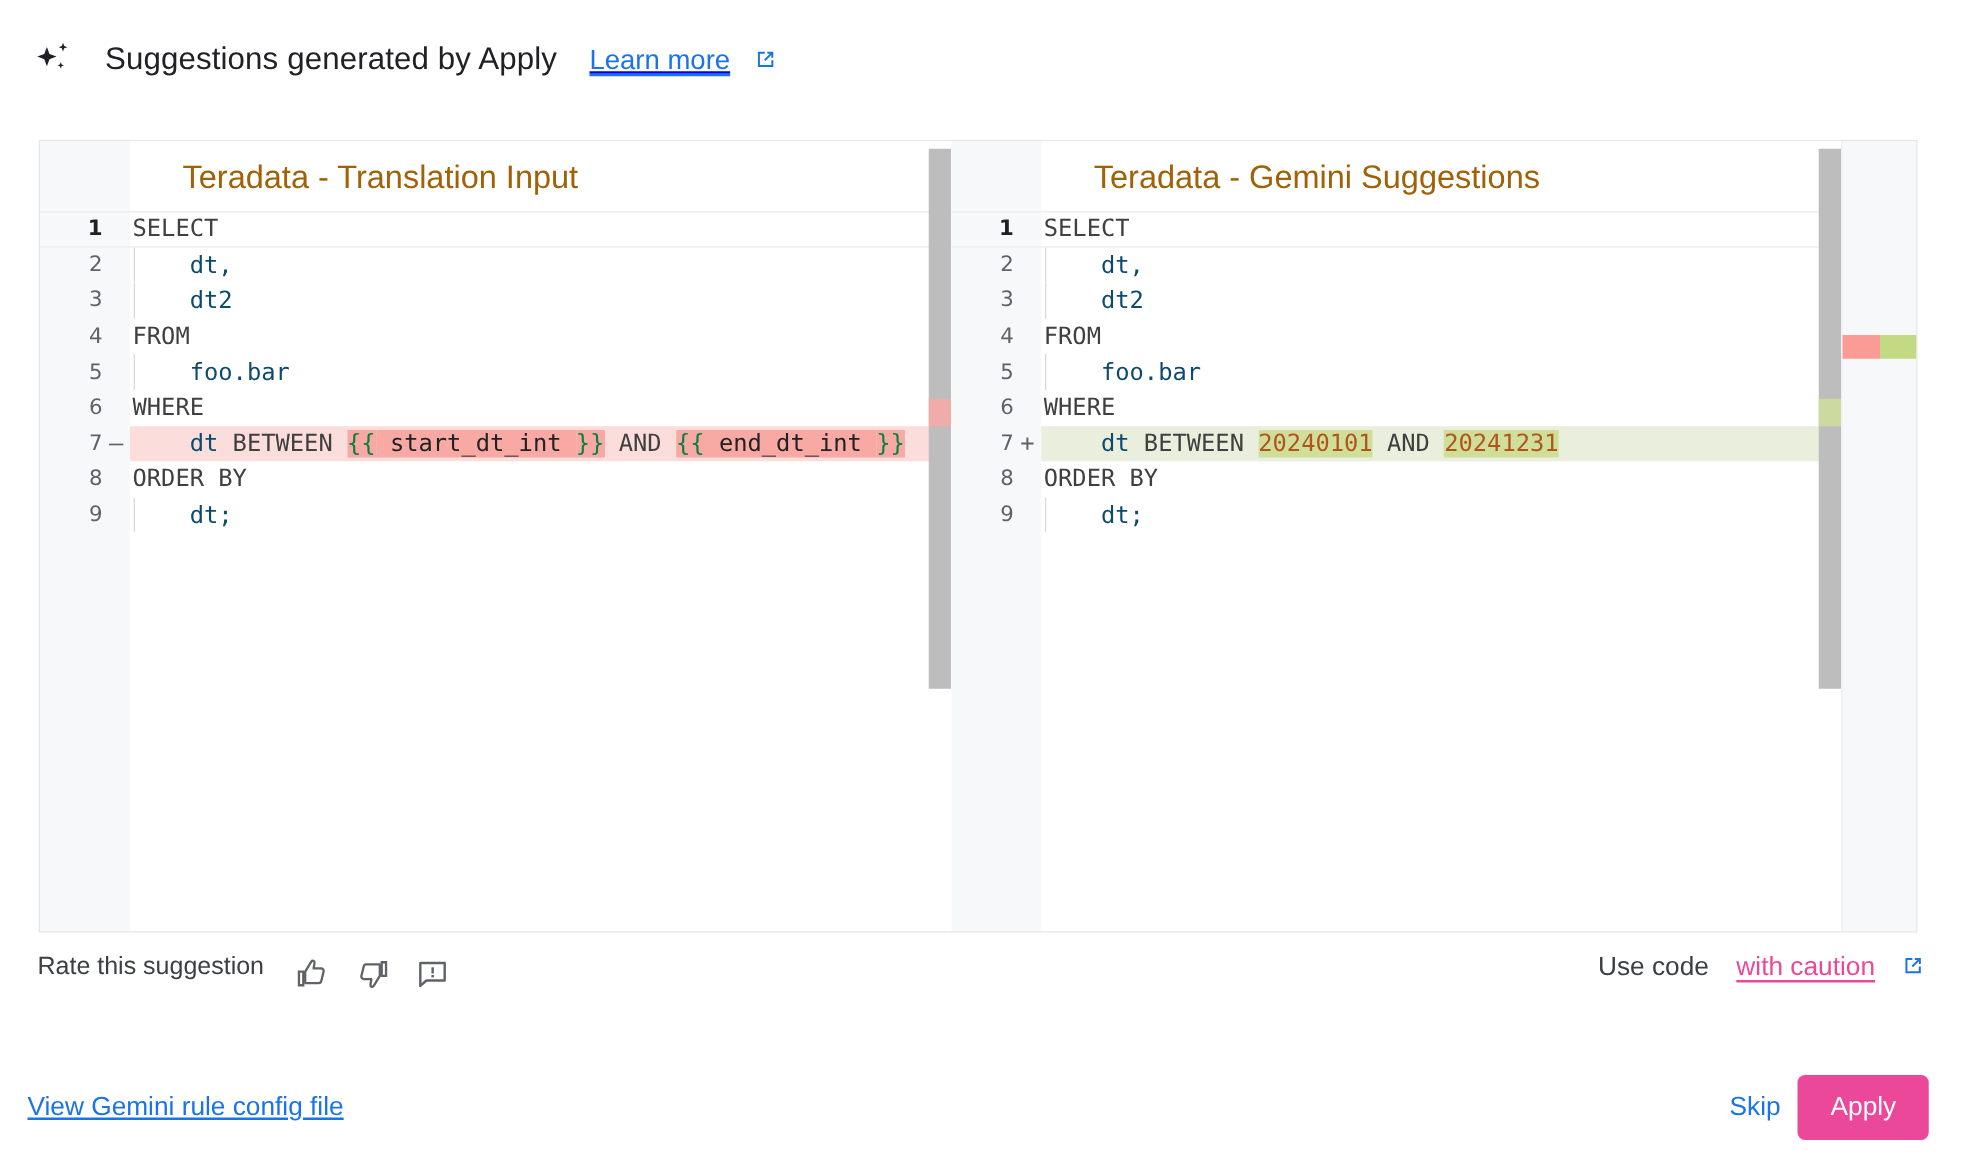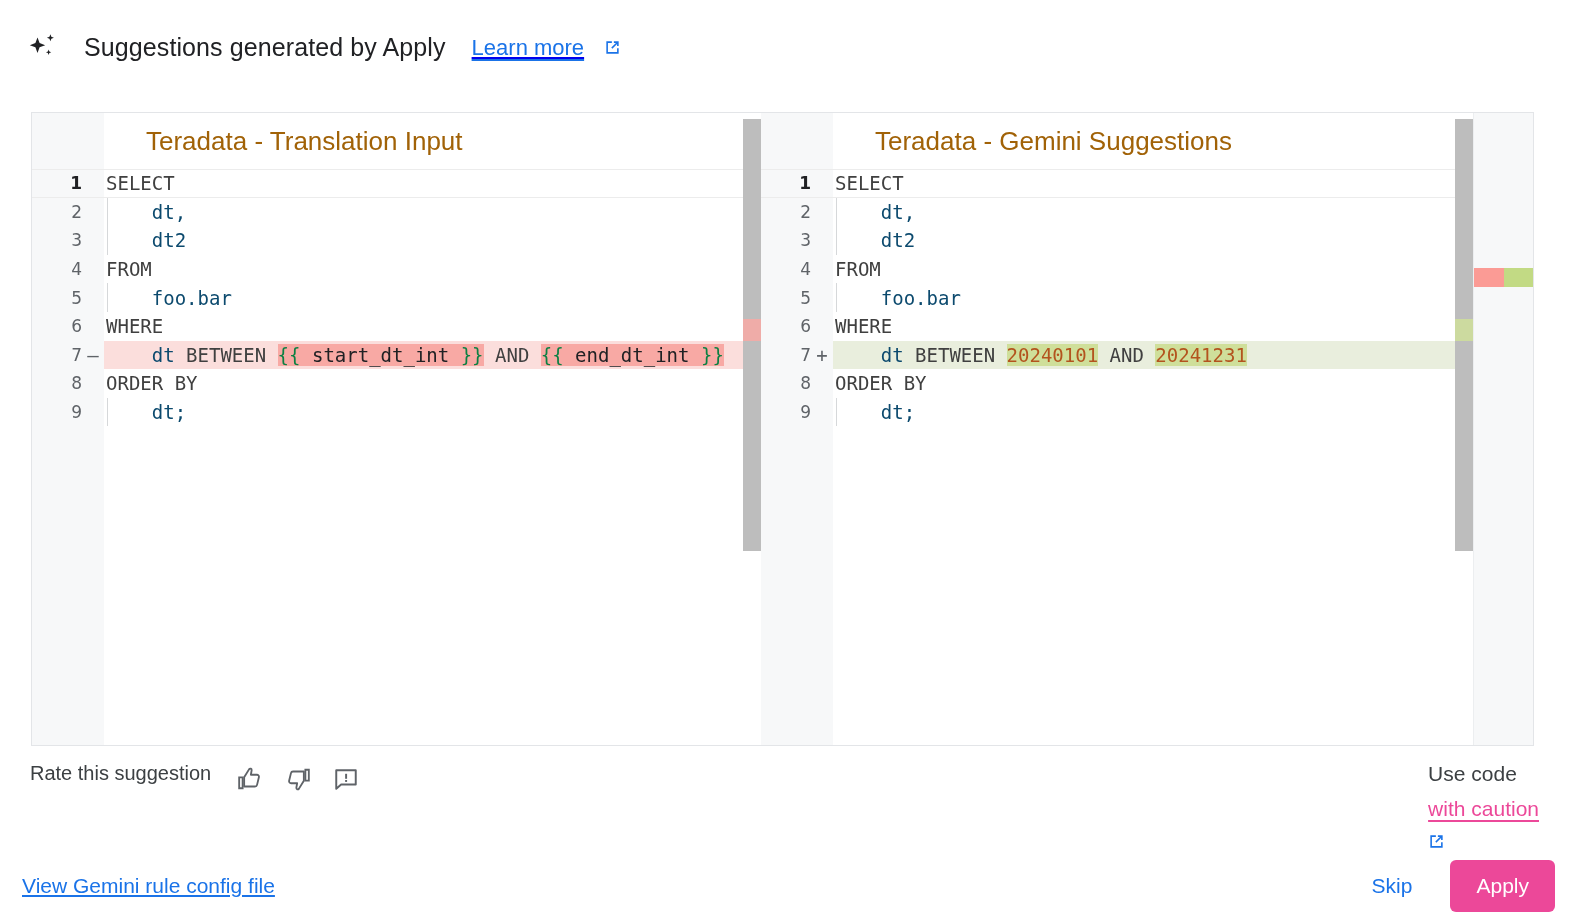--- a/index.html
+++ b/index.html
@@ -224,25 +224,24 @@
   .rate-icon-btn {
     width: 34px; height: 34px;
     display: flex; align-items: center; justify-content: center;
     cursor: pointer;
   }
   .caution {
     margin-left: auto;
     margin-right: 33px;
     display: inline-flex;
     align-items: baseline;
-    gap: 11px;
+    gap: 22px;
     font-size: 21px;
     color: #3c4043;
     white-space: nowrap;
-    flex-direction: column;
   }
   .caution-link {
     color: #ec4899;
     text-decoration: underline;
     text-underline-offset: 4px;
   }
 
   
   .footer {
     position: absolute;
@@ -253,24 +252,23 @@
   }
   .config-link {
     margin-left: 22px;
     font-size: 21px;
     color: #1a73e8;
     white-space: nowrap;
     cursor: pointer;
   }
   .footer-actions {
     margin-left: auto;
-    margin-right: 17px;
-    display: flex;
-    align-items: center;
-    gap: 24px;
+    margin-right: 29px;
+    display: flex;
+    align-items: center;
   }
   .skip-btn {
     font-size: 21px;
     color: #1a73e8;
     background: none;
     border: none;
     padding: 10px 14px;
     font-family: "Liberation Sans", sans-serif;
     cursor: pointer;
   }

